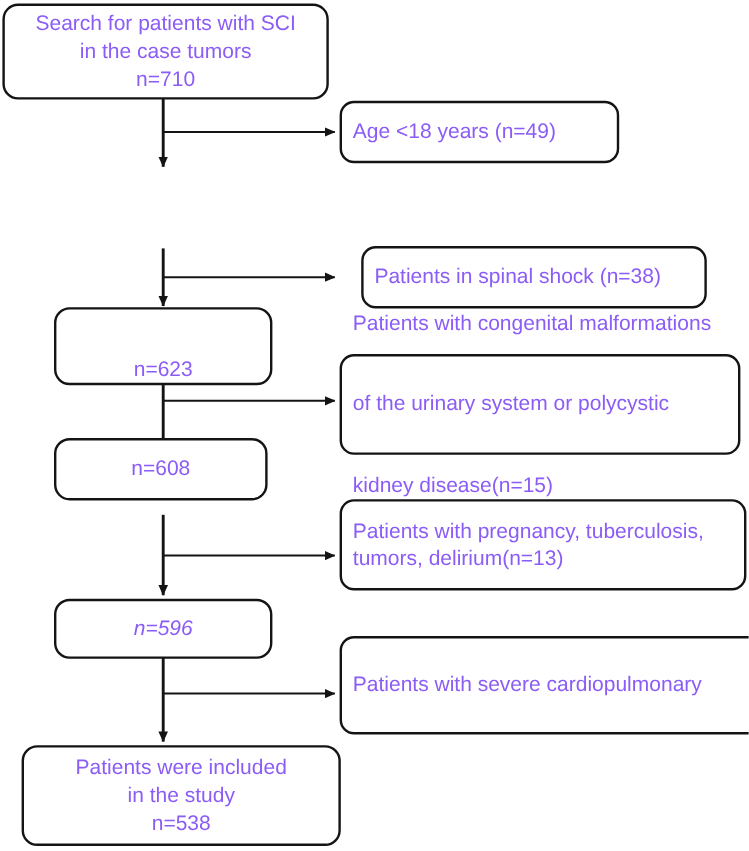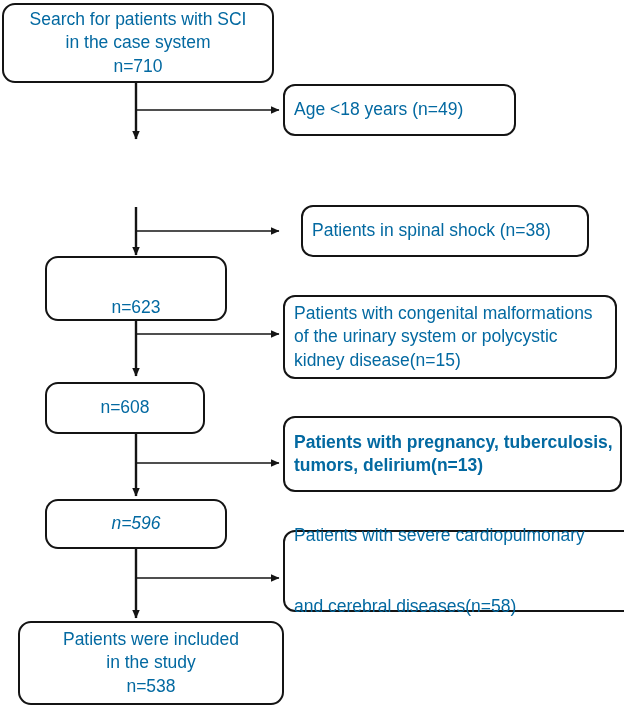--- a/index.html
+++ b/index.html
@@ -34,21 +34,21 @@
     background: #ffffff;
     display: flex;
     flex-direction: column;
     justify-content: center;
     z-index: 2;
   }
   .node .line {
     font-size: 17.5px;
     line-height: 1.32;
     white-space: pre;
-    color: #0369a1;
+    color: #8b5cf6;
   }
   .center-node {
     align-items: center;
     text-align: center;
   }
   .left-node {
     align-items: flex-start;
     text-align: left;
     padding-left: 9px;
     padding-right: 5px;
@@ -79,30 +79,30 @@
       <line x1="136" y1="110" x2="279" y2="110" marker-end="url(#arrowhead)"></line>
       <line x1="136" y1="231" x2="279" y2="231" marker-end="url(#arrowhead)"></line>
       <line x1="136" y1="334" x2="279" y2="334" marker-end="url(#arrowhead)"></line>
       <line x1="136" y1="463" x2="279" y2="463" marker-end="url(#arrowhead)"></line>
       <line x1="136" y1="578" x2="279" y2="578" marker-end="url(#arrowhead)"></line>
     </g>
   </svg>
 
   <div class="node center-node" style="left:2px; top:3px; width:272px; height:80px;">
     <div class="line">Search for patients with SCI</div>
-    <div class="line">in the case system</div>
+    <div class="line">in the case tumors</div>
     <div class="line">n=710</div>
   </div>
 
 
   <div class="node center-node" style="left:45px; top:256px; width:182px; height:65px;justify-content:flex-end;">
     <div class="line">n=623</div>
   </div>
 
-  <div class="node center-node" style="left:45px; top:382px; width:160px; height:52px;">
+  <div class="node center-node" style="left:45px; top:365px; width:178px; height:52px;">
     <div class="line">n=608</div>
   </div>
 
   <div class="node center-node" style="left:45px; top:499px; width:182px; height:50px;font-style:italic;">
     <div class="line">n=596</div>
   </div>
 
   <div class="node center-node" style="left:18px; top:621px; width:266px; height:84px;">
     <div class="line">Patients were included</div>
     <div class="line">in the study</div>
@@ -110,29 +110,28 @@
   </div>
 
   <div class="node left-node" style="left:283px; top:84px; width:233px; height:52px;">
     <div class="line">Age &lt;18 years (n=49)</div>
   </div>
 
   <div class="node left-node" style="left:301px; top:205px; width:288px; height:52px;">
     <div class="line">Patients in spinal shock (n=38)</div>
   </div>
 
-  <div class="node left-node" style="left:283px; top:295px; width:334px; height:84px;">
+  <div class="node left-node" style="left:283px; top:295px; width:334px; height:84px;gap:44px;">
     <div class="line">Patients with congenital malformations</div>
     <div class="line">of the urinary system or polycystic</div>
     <div class="line">kidney disease(n=15)</div>
   </div>
 
-  <div class="node left-node" style="left:283px; top:416px; width:339px; height:76px;font-weight:bold;">
+  <div class="node left-node" style="left:283px; top:416px; width:339px; height:76px;">
     <div class="line">Patients with pregnancy, tuberculosis,</div>
     <div class="line">tumors, delirium(n=13)</div>
   </div>
 
   <div class="node left-node" style="left:283px; top:530px; width:367px; height:82px;gap:48px;">
     <div class="line">Patients with severe cardiopulmonary</div>
-    <div class="line">and cerebral diseases(n=58)</div>
   </div>
 
 </div>
 
 </body></html>

